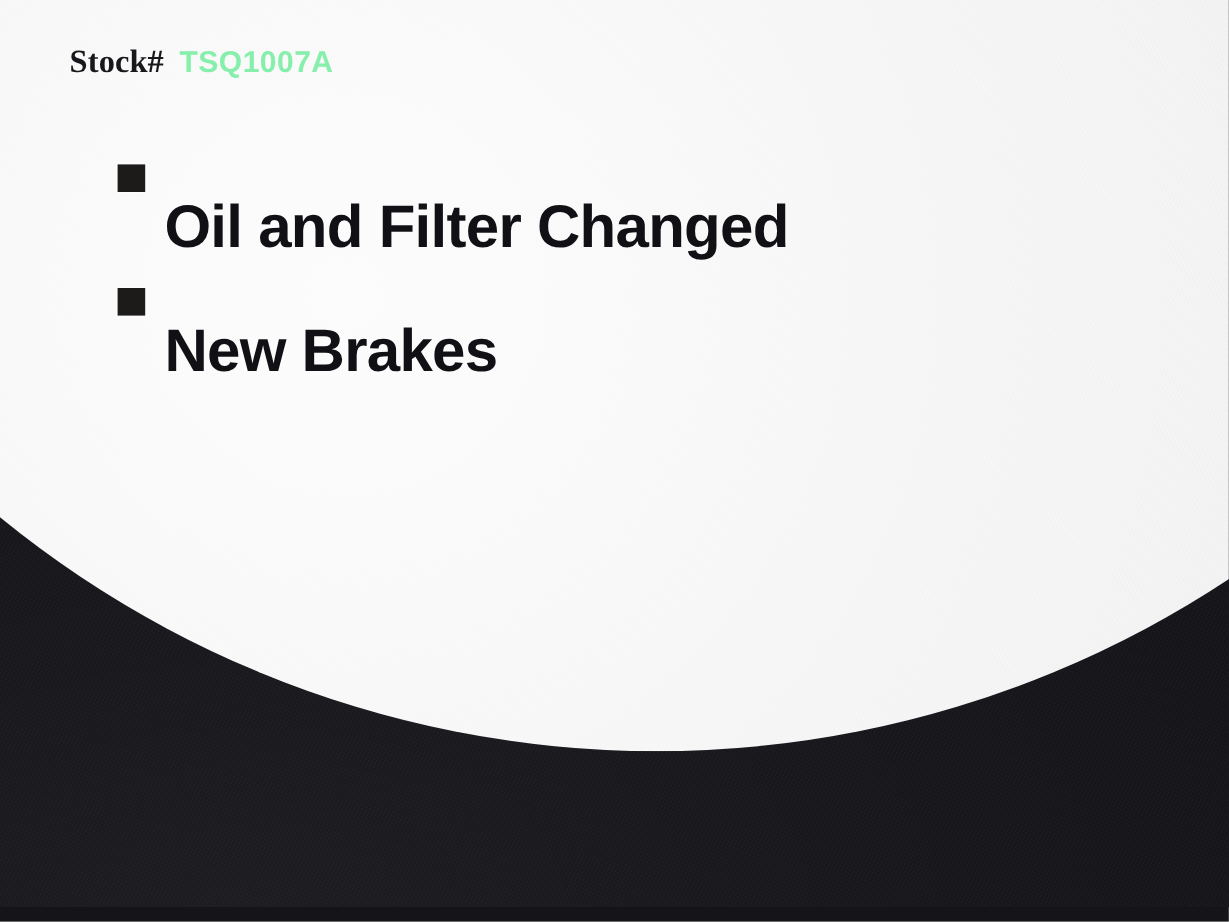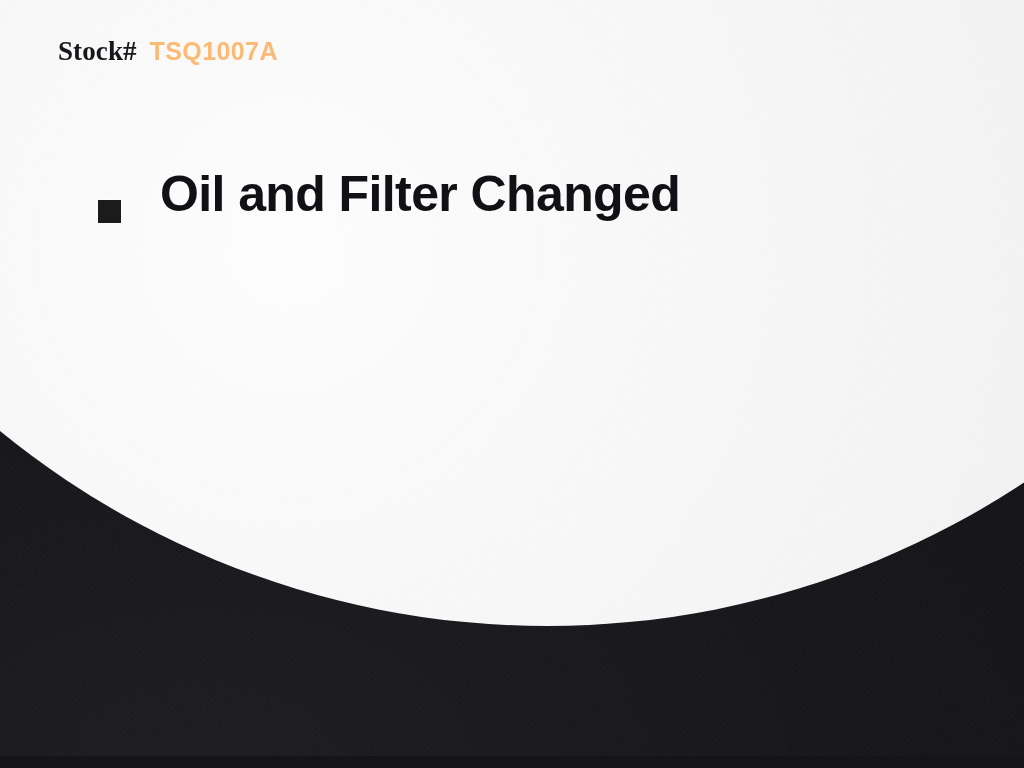--- a/index.html
+++ b/index.html
@@ -96,37 +96,38 @@
     font-family: "Liberation Serif", "DejaVu Serif", serif;
     font-weight: bold;
     font-size: 27px;
     color: #17171c;
     letter-spacing: 0.1px;
   }
   .stock-value {
     font-family: "Liberation Sans", sans-serif;
     font-weight: bold;
     font-size: 25px;
-    color: #fdba74;
+    color: #86efac;
     letter-spacing: 0.4px;
   }
 
   
   .bullet-list {
     position: absolute;
     left: 98px;
     top: 120px;
     list-style: none;
     margin: 0;
     padding: 0;
   }
   .bullet-item {
     display: flex;
-    align-items: flex-end;
+    align-items: flex-start;
     height: 103px;
+    flex-direction: column;
   }
   .bullet-marker {
     flex: 0 0 auto;
     width: 23px;
     height: 23px;
     margin-top: 17px;
     background: #1d1a1a;
     box-shadow: 0 0 0 1px rgba(255,255,255,0.55);
   }
   .bullet-text {
@@ -157,16 +158,20 @@
     <div class="stock-line">
       <span class="stock-label">Stock#</span>
       <span class="stock-value">TSQ1007A</span>
     </div>
 
     <ul class="bullet-list">
       <li class="bullet-item">
         <span class="bullet-marker"></span>
         <span class="bullet-text">Oil and Filter Changed</span>
       </li>
+      <li class="bullet-item">
+        <span class="bullet-marker"></span>
+        <span class="bullet-text">New Brakes</span>
+      </li>
     </ul>
 
   </div>
 </div>
 
 </body></html>

